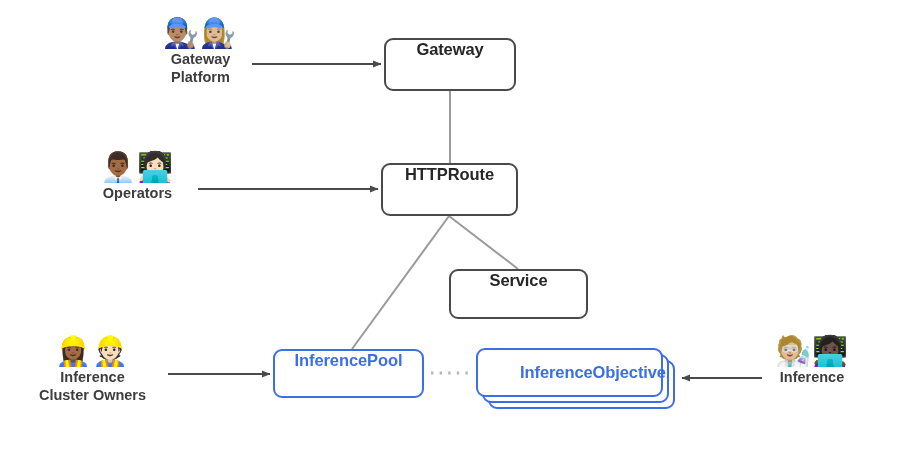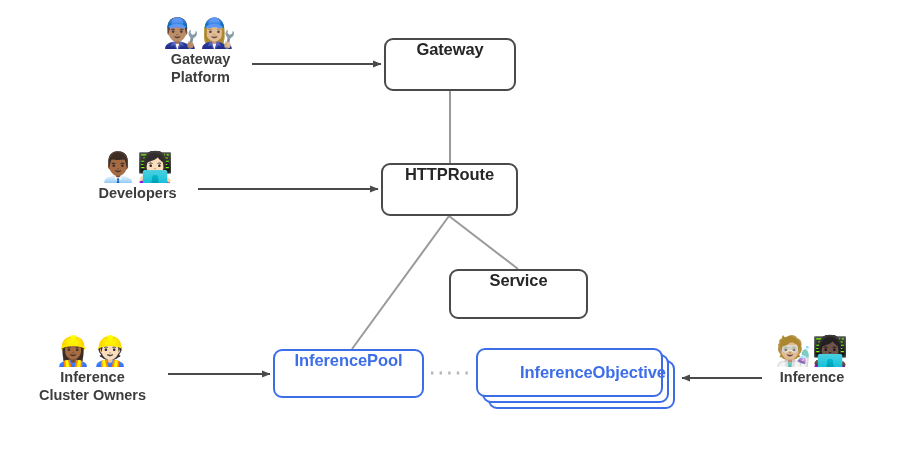--- a/index.html
+++ b/index.html
@@ -159,21 +159,21 @@
   </div>
 
   <div class="actor actor-cluster-operators">
     <span class="emoji">👨🏽‍🔧👩🏼‍🔧</span>
     <span class="label-line">Gateway</span>
     <span class="label-line">Platform</span>
   </div>
 
   <div class="actor actor-application-developers">
     <span class="emoji">👨🏾‍💼👩🏻‍💻</span>
-    <span class="label-line">Developers</span>
+    <span class="label-line">Operators</span>
   </div>
 
   <div class="actor actor-inference-platform-owners">
     <span class="emoji">👷🏾‍♀️👷🏻</span>
     <span class="label-line">Inference</span>
     <span class="label-line">Cluster Owners</span>
   </div>
 
   <div class="actor actor-inference-workload-owners">
     <span class="emoji">🧑🏼‍🔬👩🏿‍💻</span>

